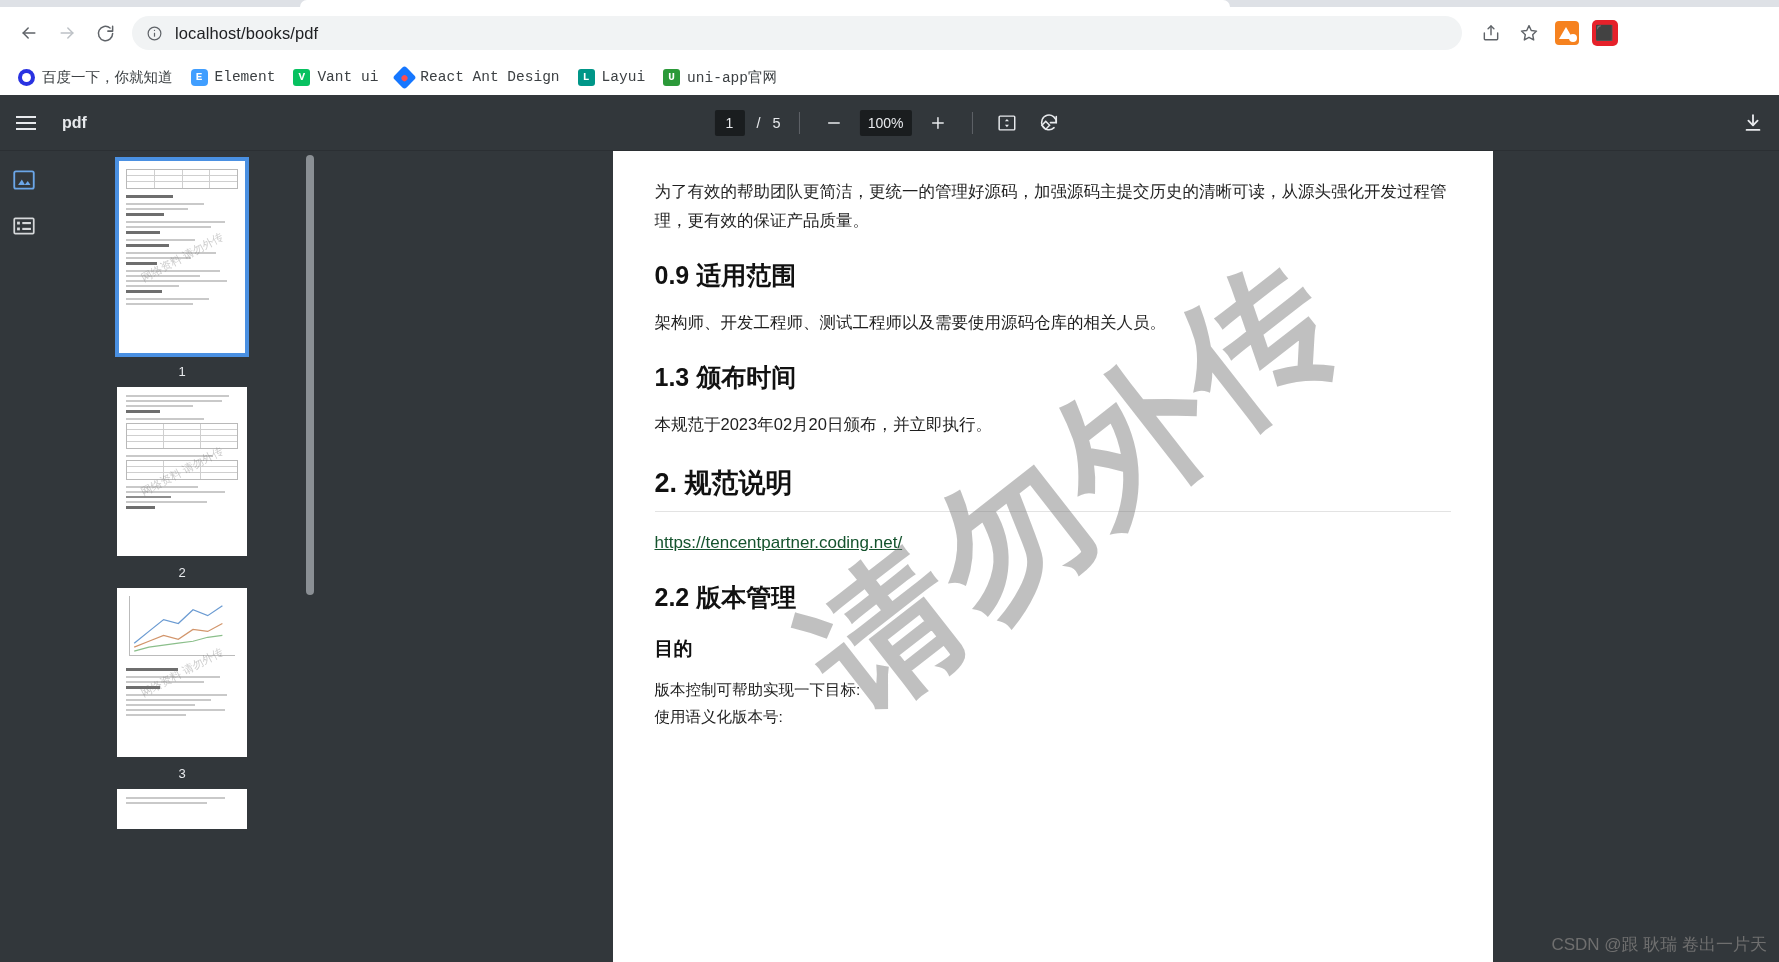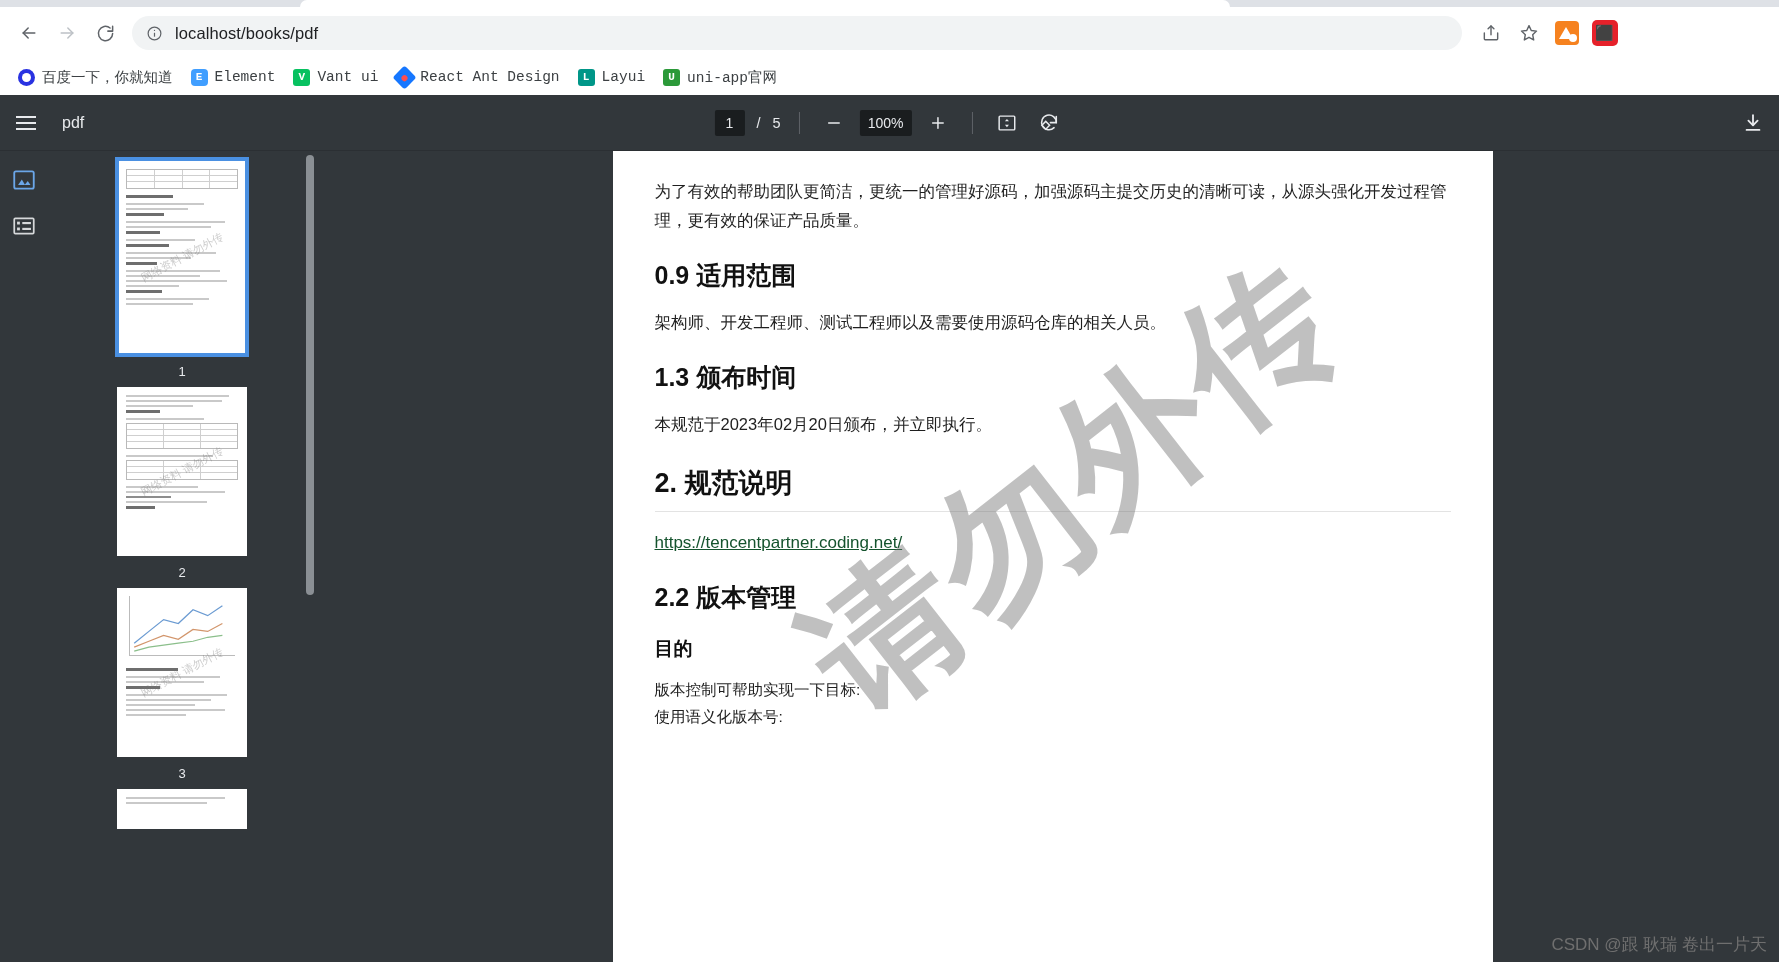--- a/index.html
+++ b/index.html
@@ -160,21 +160,21 @@
     margin-left: 6px;
     display: flex; flex-direction: column;
     align-items: center; justify-content: center;
     gap: 4px;
   }
   #hamburger span { display:block; width:20px;height:2px;background:#e8eaed; }
   #doc-title {
     color: #e8eaed;
     font-size: 16px;
     margin-left: 16px;
-    font-weight: 400;
+    font-weight: 700;
   }
   #center-controls {
     position: absolute;
     left: 50%; top: 0;
     transform: translateX(-50%);
     height: 56px;
     display: flex;
     align-items: center;
     gap: 10px;
   }

